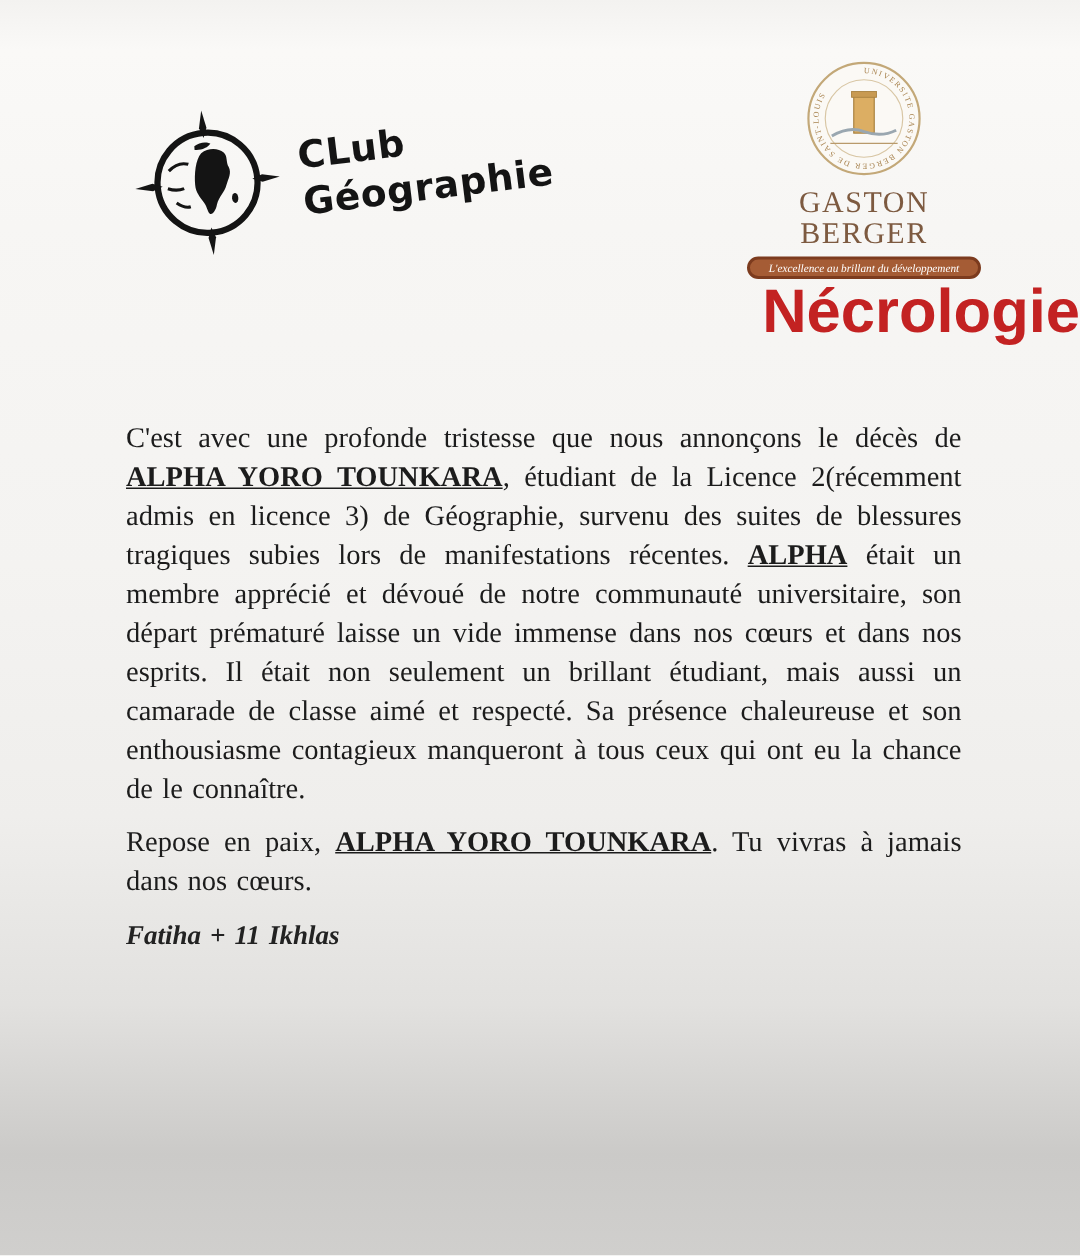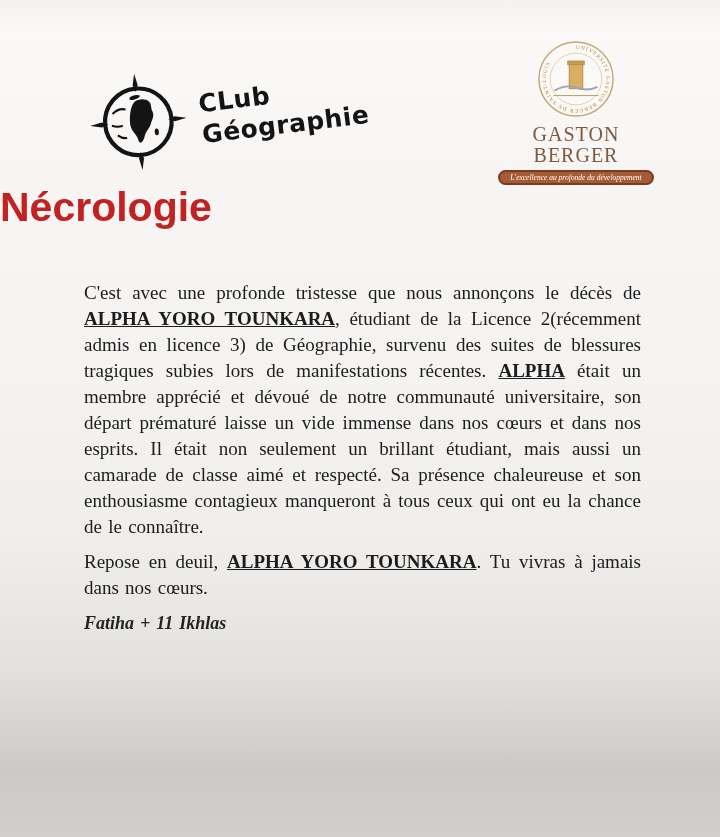--- a/index.html
+++ b/index.html
@@ -41,21 +41,21 @@
     margin:4px auto 0;width:152px;
     background:#a55c35;border:2px solid #7c3b1e;border-radius:9px;
     color:#fff;font-style:italic;font-size:7.5px;line-height:11px;
     font-family:"Liberation Serif", serif;
     white-space:nowrap;overflow:hidden;
   }
 
   
   .title{
     position:absolute;top:184px;left:0;width:720px;margin:0;
-    text-align:left;
+    text-align:right;
     font-family:"Liberation Sans", sans-serif;
     font-weight:700;font-size:41px;
     color:#c32222;
   }
 
   
   .body{
     position:absolute;left:84px;top:280px;width:557px;
     font-size:19px;line-height:26px;color:#1c1c1c;
     text-align:justify;word-spacing:1.5px;
@@ -104,24 +104,24 @@
         <textPath href="#sealCirc">UNIVERSITE GASTON BERGER DE SAINT-LOUIS</textPath>
       </text>
       <rect x="33" y="24" width="14" height="26" fill="#dcae63" stroke="#a8813f" stroke-width="0.8"></rect>
       <rect x="31.5" y="21.5" width="17" height="4" fill="#c89a52" stroke="#a8813f" stroke-width="0.6"></rect>
       <path d="M18,52 q12,-7 22,-3 q12,4 22,-1" stroke="#9aa7b0" stroke-width="2" fill="none"></path>
       <line x1="17" y1="57" x2="63" y2="57" stroke="#b99a6b" stroke-width="1"></line>
     </svg>
     <div class="ugb-name">
       <div class="l2">GASTON BERGER</div>
     </div>
-    <div class="ribbon">L'excellence au profonde du développement</div>
+    <div class="ribbon">L'excellence au brillant du développement</div>
   </div>
 
   <h1 class="title">Nécrologie</h1>
 
   <main class="body">
     <p><span>C'est avec une profonde tristesse que nous annonçons le décès de </span><span class="b">ALPHA YORO TOUNKARA</span><span>, étudiant de la Licence 2(récemment admis en licence 3) de Géographie, survenu des suites de blessures tragiques subies lors de manifestations récentes. </span><span class="b">ALPHA</span><span> était un membre apprécié et dévoué de notre communauté universitaire, son départ prématuré laisse un vide immense dans nos cœurs et dans nos esprits. Il était non seulement un brillant étudiant, mais aussi un camarade de classe aimé et respecté. Sa présence chaleureuse et son enthousiasme contagieux manqueront à tous ceux qui ont eu la chance de le connaître.</span></p>
-      <p><span>Repose en deuil, </span><span class="b">ALPHA YORO TOUNKARA</span><span>. Tu vivras à jamais dans nos cœurs.</span></p>
+      <p><span>Repose en paix, </span><span class="b">ALPHA YORO TOUNKARA</span><span>. Tu vivras à jamais dans nos cœurs.</span></p>
       <div class="footer-note">Fatiha + 11 Ikhlas</div>
   </main>
 
 </div>
 
 </body></html>

